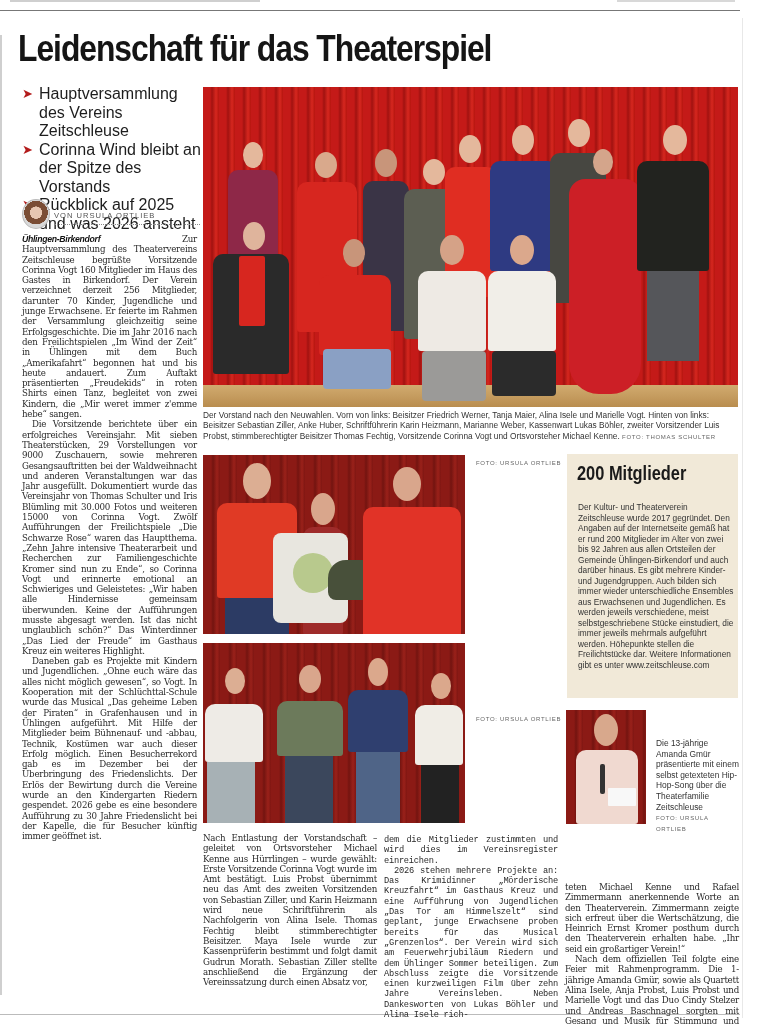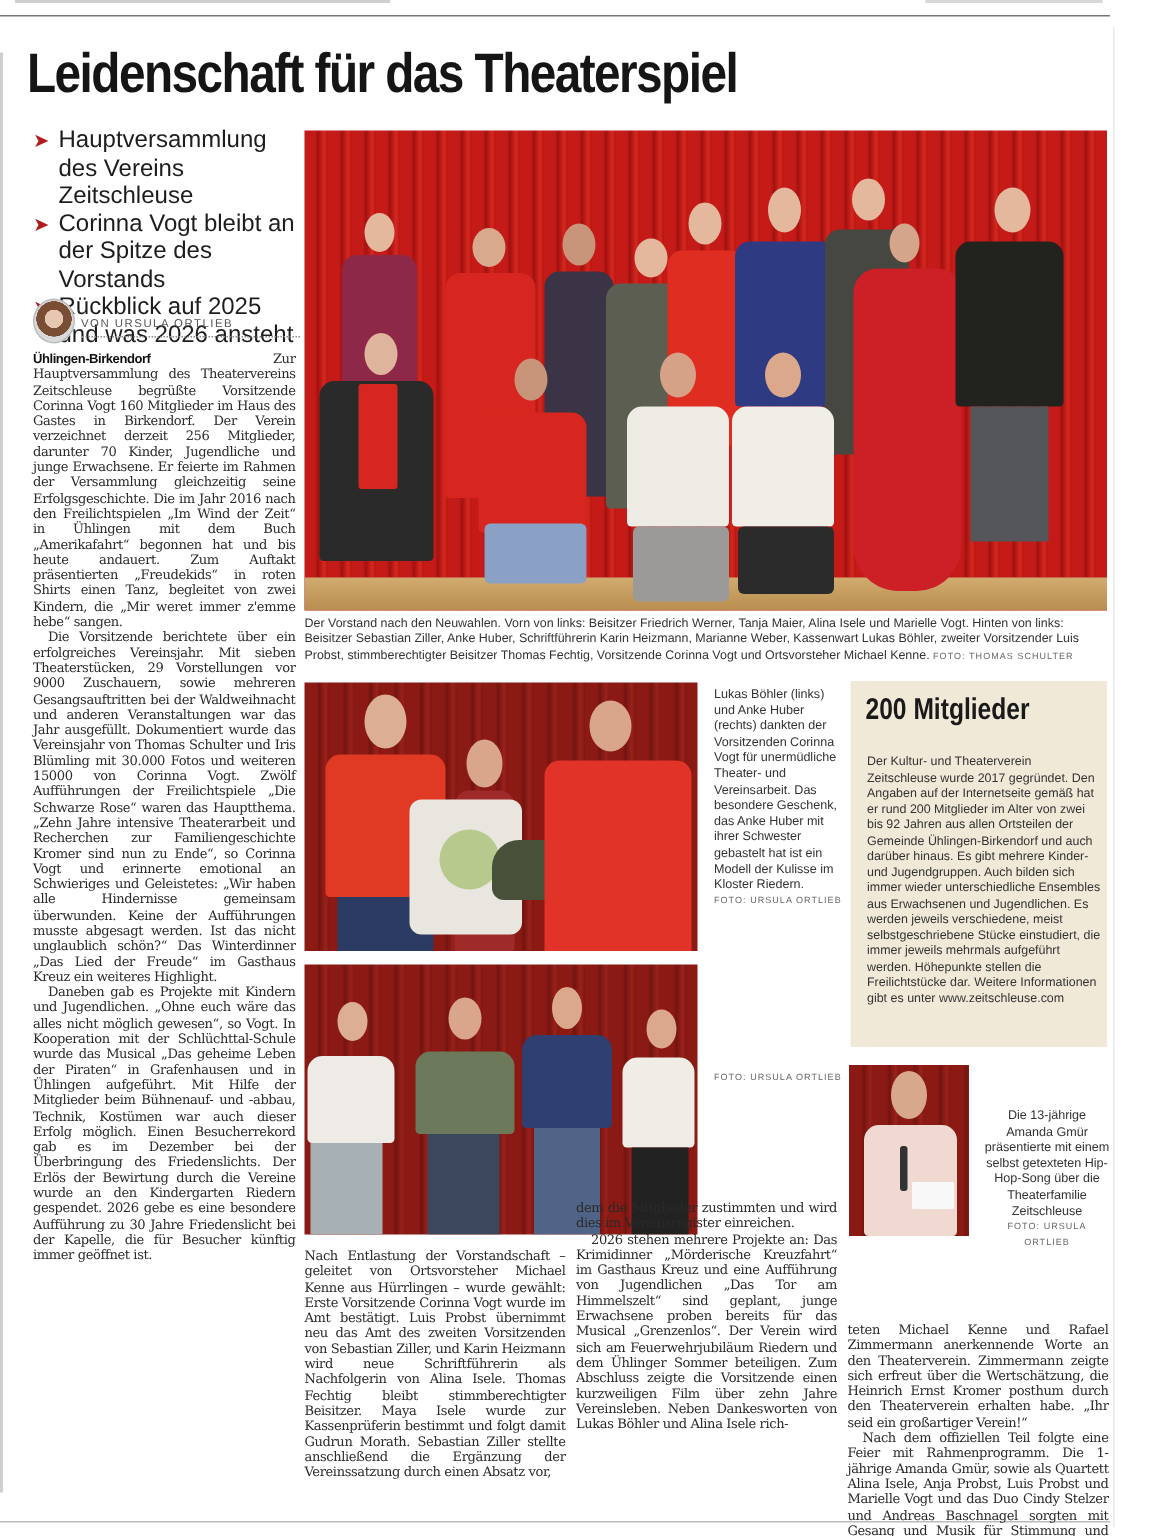--- a/index.html
+++ b/index.html
@@ -14,21 +14,21 @@
   .bullets{position:absolute;left:22px;top:85px;width:180px;font-family:"Liberation Sans",sans-serif;font-size:16px;line-height:18.5px;color:#1d1d1d;}
   .bullet{display:flex;margin-bottom:0;}
   .bullet .arr{color:#b31b1b;width:17px;flex:none;font-size:13px;line-height:18.5px;}
   .byline{position:absolute;left:22px;top:199px;width:178px;height:30px;}
   .avatar{position:absolute;left:0;top:0;width:26px;height:28px;border-radius:50%;background:radial-gradient(circle at 50% 45%,#e7c7b2 0 30%,#7a4d35 31% 58%,#d9d9d9 59%);border:1px solid #bbb;}
   .byline .name{position:absolute;left:32px;top:12px;font-family:"Liberation Sans",sans-serif;font-size:7.6px;letter-spacing:1px;color:#555;}
   .byline .dots{position:absolute;left:32px;top:25px;width:146px;border-bottom:1px dotted #888;}
   .col{position:absolute;font-family:"DejaVu Serif",serif;font-size:8.7px;line-height:10.3px;text-align:justify;color:#2a2a2a;hyphens:auto;letter-spacing:-0.25px;}
   .col p{margin:0;text-indent:10px;}
   .col p.first{text-indent:0;}
-  .col .dl{font-family:"Liberation Sans",sans-serif;font-weight:bold;color:#111;letter-spacing:-0.3px;}
+  .col .dl{font-family:"Liberation Sans",sans-serif;font-weight:bold;color:#111;letter-spacing:-0.3px;font-style:italic;}
   .photo{position:absolute;overflow:hidden;}
   .curtain{background:repeating-linear-gradient(90deg,#c41a18 0 7px,#a11210 9px,#d6271f 13px,#b5150f 16px);}
   .curtain-dark{background:repeating-linear-gradient(90deg,#8b1a15 0 8px,#731410 10px,#9a211a 14px,#7f1612 17px);}
   .stage{position:absolute;left:0;right:0;bottom:0;height:22px;background:linear-gradient(#d1ab6f,#b98d4f);}
   .person{position:absolute;}
   .person .head{position:absolute;border-radius:50%;background:#e4b89c;}
   .person .body{position:absolute;border-radius:10px 10px 3px 3px;}
   .caption{position:absolute;font-family:"Liberation Sans",sans-serif;font-size:8.3px;line-height:10.4px;color:#333;}
   .caption .credit{font-size:6px;letter-spacing:0.7px;color:#666;}
   .sidecap{position:absolute;font-family:"Liberation Sans",sans-serif;font-size:8.4px;line-height:10.6px;color:#333;}
@@ -50,21 +50,21 @@
 
 <h1>Leidenschaft für das Theaterspiel</h1>
 
 <div class="bullets">
   <div class="bullet">
     <span class="arr">➤</span>
     <span>Hauptversammlung des Vereins Zeitschleuse</span>
   </div>
   <div class="bullet">
     <span class="arr">➤</span>
-    <span>Corinna Vogt bleibt an der Spitze des Vorstands</span>
+    <span>Corinna Wind bleibt an der Spitze des Vorstands</span>
   </div>
   <div class="bullet">
     <span class="arr">➤</span>
     <span>Rückblick auf 2025 und was 2026 ansteht</span>
   </div>
 </div>
 
 <div class="byline">
   <div class="avatar"></div>
   <span class="name">VON URSULA ORTLIEB</span>
@@ -158,21 +158,20 @@
     </div>
   <div class="person" style="left:125px;top:105px;width:60px;height:45px;">
       <div class="body" style="left:0;top:0;width:58px;height:40px;background:#48503a;border-radius:18px 18px 8px 8px;"></div>
     </div>
   <div class="person" style="left:160px;top:12px;width:100px;height:170px;">
       <div class="head" style="left:30px;top:0;width:28px;height:34px;background:#d9a68c;"></div>
       <div class="body" style="left:0;top:40px;width:98px;height:135px;background:#e13327;"></div>
     </div>
 </div>
 <div class="sidecap" style="left:476px;top:457px;width:88px;">
-  <span>Lukas Böhler (links) und Anke Huber (rechts) dankten der Vorsitzenden Corinna Vogt für unermüdliche Theater- und Vereinsarbeit. Das besondere Geschenk, das Anke Huber mit ihrer Schwester gebastelt hat ist ein Modell der Kulisse im Kloster Riedern.</span>
   <span class="credit">FOTO: URSULA ORTLIEB</span>
 </div>
 
 <div class="infobox">
   <h2>200 Mitglieder</h2>
   <div class="txt">Der Kultur- und Theaterverein Zeitschleuse wurde 2017 gegründet. Den Angaben auf der Internetseite gemäß hat er rund 200 Mitglieder im Alter von zwei bis 92 Jahren aus allen Ortsteilen der Gemeinde Ühlingen-Birkendorf und auch darüber hinaus. Es gibt mehrere Kinder- und Jugendgruppen. Auch bilden sich immer wieder unterschiedliche Ensembles aus Erwachsenen und Jugendlichen. Es werden jeweils verschiedene, meist selbstgeschriebene Stücke einstudiert, die immer jeweils mehrmals aufgeführt werden. Höhepunkte stellen die Freilichtstücke dar. Weitere Informationen gibt es unter www.zeitschleuse.com</div>
 </div>
 
 <div class="photo curtain-dark" style="left:203px;top:643px;width:262px;height:180px;">
   <div class="person" style="left:0;top:25px;width:62px;height:155px;">
@@ -201,28 +200,28 @@
 </div>
 
 <div class="photo curtain-dark" style="left:566px;top:710px;width:80px;height:114px;">
   <div class="person" style="left:6px;top:4px;width:70px;height:110px;">
       <div class="head" style="left:22px;top:0;width:24px;height:32px;background:#d8a88c;"></div>
       <div class="body" style="left:4px;top:36px;width:62px;height:74px;background:#f0d9d0;"></div>
       <div class="body" style="left:28px;top:50px;width:5px;height:30px;background:#333;border-radius:2px;"></div>
       <div class="body" style="left:36px;top:74px;width:28px;height:18px;background:#f8f8f8;border-radius:1px;"></div>
     </div>
 </div>
-<div class="sidecap" style="left:656px;top:738px;width:84px;text-align:center;">
+<div class="sidecap" style="left:656px;top:738px;width:84px;">
   <span>Die 13-jährige Amanda Gmür präsentierte mit einem selbst getexteten Hip-Hop-Song über die Theaterfamilie Zeitschleuse</span>
   <span class="credit">FOTO: URSULA ORTLIEB</span>
 </div>
 
 <div class="col" style="left:203px;top:833px;width:174px;">
   <p class="first">Nach Entlastung der Vorstandschaft – geleitet von Ortsvorsteher Michael Kenne aus Hürrlingen – wurde gewählt: Erste Vorsitzende Corinna Vogt wurde im Amt bestätigt. Luis Probst übernimmt neu das Amt des zweiten Vorsitzenden von Sebastian Ziller, und Karin Heizmann wird neue Schriftführerin als Nachfolgerin von Alina Isele. Thomas Fechtig bleibt stimmberechtigter Beisitzer. Maya Isele wurde zur Kassenprüferin bestimmt und folgt damit Gudrun Morath. Sebastian Ziller stellte anschließend die Ergänzung der Vereinssatzung durch einen Absatz vor,</p>
 </div>
-<div class="col" style="left:384px;top:801px;width:174px;">
+<div class="col" style="left:384px;top:835px;width:174px;font-family:Liberation Mono, monospace;">
   <p class="first">dem die Mitglieder zustimmten und wird dies im Vereinsregister einreichen.</p>
   <p>2026 stehen mehrere Projekte an: Das Krimidinner „Mörderische Kreuzfahrt“ im Gasthaus Kreuz und eine Aufführung von Jugendlichen „Das Tor am Himmelszelt“ sind geplant, junge Erwachsene proben bereits für das Musical „Grenzenlos“. Der Verein wird sich am Feuerwehrjubiläum Riedern und dem Ühlinger Sommer beteiligen. Zum Abschluss zeigte die Vorsitzende einen kurzweiligen Film über zehn Jahre Vereinsleben. Neben Dankesworten von Lukas Böhler und Alina Isele rich-</p>
 </div>
 <div class="col" style="left:565px;top:882px;width:174px;">
   <p class="first">teten Michael Kenne und Rafael Zimmermann anerkennende Worte an den Theaterverein. Zimmermann zeigte sich erfreut über die Wertschätzung, die Heinrich Ernst Kromer posthum durch den Theaterverein erhalten habe. „Ihr seid ein großartiger Verein!“</p>
   <p>Nach dem offiziellen Teil folgte eine Feier mit Rahmenprogramm. Die 1-jährige Amanda Gmür, sowie als Quartett Alina Isele, Anja Probst, Luis Probst und Marielle Vogt und das Duo Cindy Stelzer und Andreas Baschnagel sorgten mit Gesang und Musik für Stimmung und erhielten viel Applaus.</p>
 </div>
 
 </body></html>

